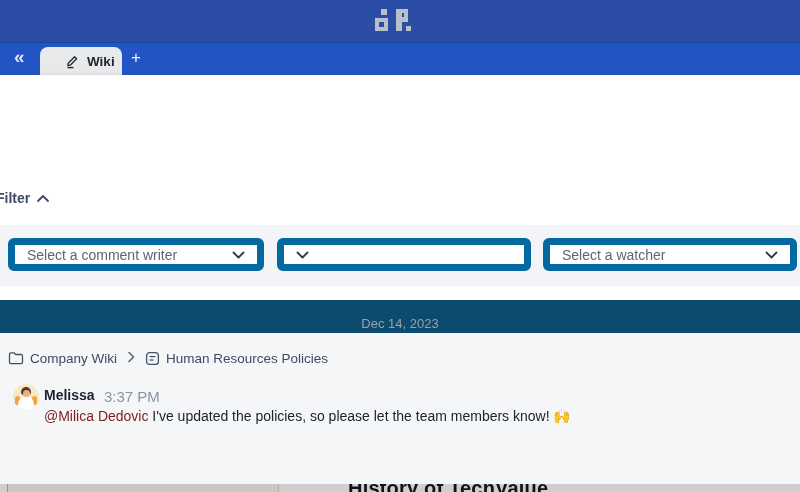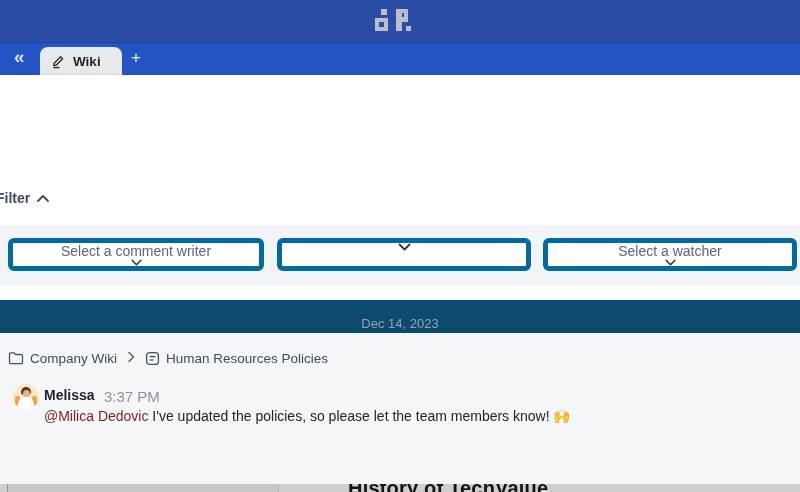--- a/index.html
+++ b/index.html
@@ -8,33 +8,33 @@
   .abs{position:absolute;}
 
   
   .topbar{left:0;top:0;width:800px;height:42px;background:#2b4da6;}
   .logo{left:375px;top:7px;width:36px;height:28px;}
   .logo div{position:absolute;background:#b9bfc9;}
   .logo .hole{background:#2b4da6;}
   .tabbar{left:0;top:42px;width:800px;height:33px;background:#2254c4;border-top:1px solid rgba(0,0,0,.18);box-sizing:border-box;}
   .collapse{left:14px;top:3px;font-size:19px;font-weight:700;color:#dde5fa;letter-spacing:-2px;cursor:pointer;}
   .tab{left:40px;top:4px;width:82px;height:29px;background:#e8e9eb;border-radius:8px 8px 0 0;
-       display:flex;align-items:center;padding-left:11px;box-sizing:border-box;}
+       display:flex;align-items:center;padding-left:25px;box-sizing:border-box;}
   .tab-label{margin-left:7px;font-size:13.5px;font-weight:700;color:#1d2430;}
   .newtab{left:131px;top:5px;font-size:17px;color:#eef2fd;font-weight:400;}
 
   
   .sheet{left:0;top:75px;width:800px;height:334px;background:#fff;z-index:5;
          box-shadow:0 2px 5px rgba(0,0,0,.28);}
   .filter-title{left:-4px;top:115px;font-size:14px;font-weight:600;color:#3e4a63;}
   .filter-chevron{left:36px;top:119px;}
   .dd-band{left:0;top:150px;width:800px;height:61px;background:#f3f4f7;}
-  .select{top:163px;height:33px;background:#fff;border:5px solid #0369a1;border-radius:6px;
+  .select{top:163px;height:33px;background:#fff;border:7px solid #0369a1;border-radius:6px;
           box-sizing:border-box;display:flex;align-items:center;justify-content:space-between;
-          padding:0 12px 0 12px;cursor:pointer;flex-direction:column;}
+          padding:0 12px 0 12px;cursor:pointer;}
   .select span{font-size:14px;color:#5d6477;}
   .sel1{left:8px;width:256px;}
   .sel2{left:277px;width:254px;}
   .sel3{left:543px;width:254px;}
 
   .date-band{left:0;top:225px;width:800px;height:47px;background:#0c4a6e;display:flex;align-items:center;justify-content:center;}
   .date-band span{font-size:13px;color:#9aa0ac;}
 
   .feed{left:0;top:258px;width:800px;height:151px;background:#f5f6f8;}
   .crumb{left:8px;top:276px;display:flex;align-items:flex-start;height:20px;}

